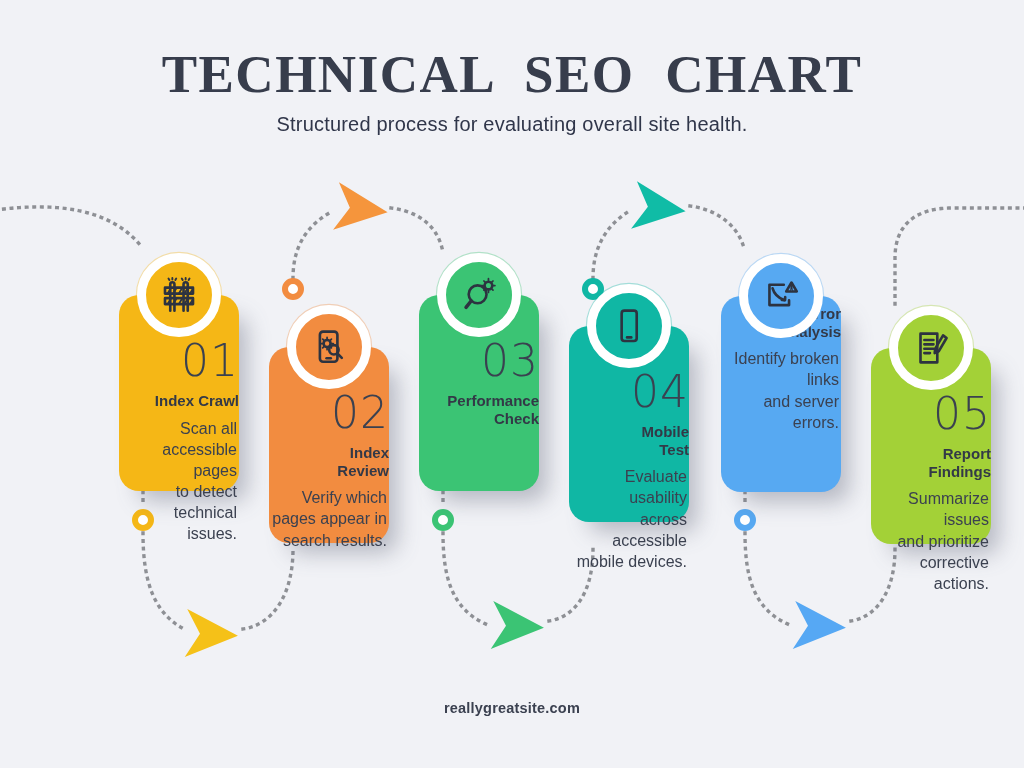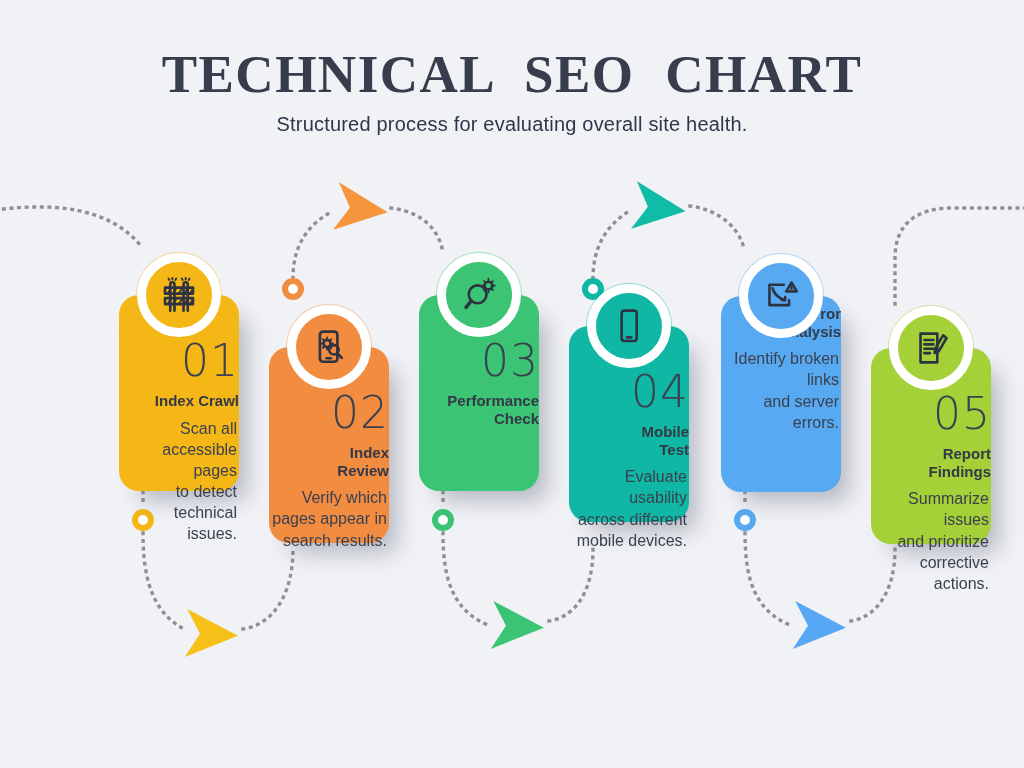--- a/index.html
+++ b/index.html
@@ -126,21 +126,21 @@
     <div class="badge" style="box-shadow: rgba(16, 183, 164, 0.35) 0px 0px 0px 1.2px;">
       <svg class="icon" viewBox="0 0 24 24" fill="none" stroke-width="1.5" stroke-linecap="round" stroke-linejoin="round" stroke="#2d3340">
         <rect x="7.8" y="3.2" width="8.6" height="17.4" rx="1.6"></rect>
         <path d="M10.9 18.5h2.4"></path>
       </svg>
     </div>
     <div class="num">04</div>
     <h2 class="ttl">Mobile
 Test</h2>
     <p class="desc">Evaluate usability
-across different
+across accessible
 mobile devices.</p>
   </section>
 
   <section class="card s5" style="--c: #57a9f2;">
     <div class="badge" style="box-shadow: rgba(87, 169, 242, 0.35) 0px 0px 0px 1.2px;">
       <svg class="icon" viewBox="0 0 24 24" fill="none" stroke-width="1.5" stroke-linecap="round" stroke-linejoin="round" stroke="#2d3340">
         <path d="M16.6 14.5v2.7H5.4V5.6h8.2"></path>
         <path d="M7.2 7.6c.7 2.7 2.8 5.2 6.6 6.7"></path>
         <path d="M14.4 12.6l-.1 1.8-1.8-.1"></path>
         <path d="M18 4.3l3 5.1h-6z"></path>
@@ -164,14 +164,15 @@
       </svg>
     </div>
     <div class="num">05</div>
     <h2 class="ttl">Report
 Findings</h2>
     <p class="desc">Summarize issues
 and prioritize
 corrective actions.</p>
   </section>
 
+  <div class="ftr">reallygreatsite.com</div>
 
 </div>
 
 </body></html>

